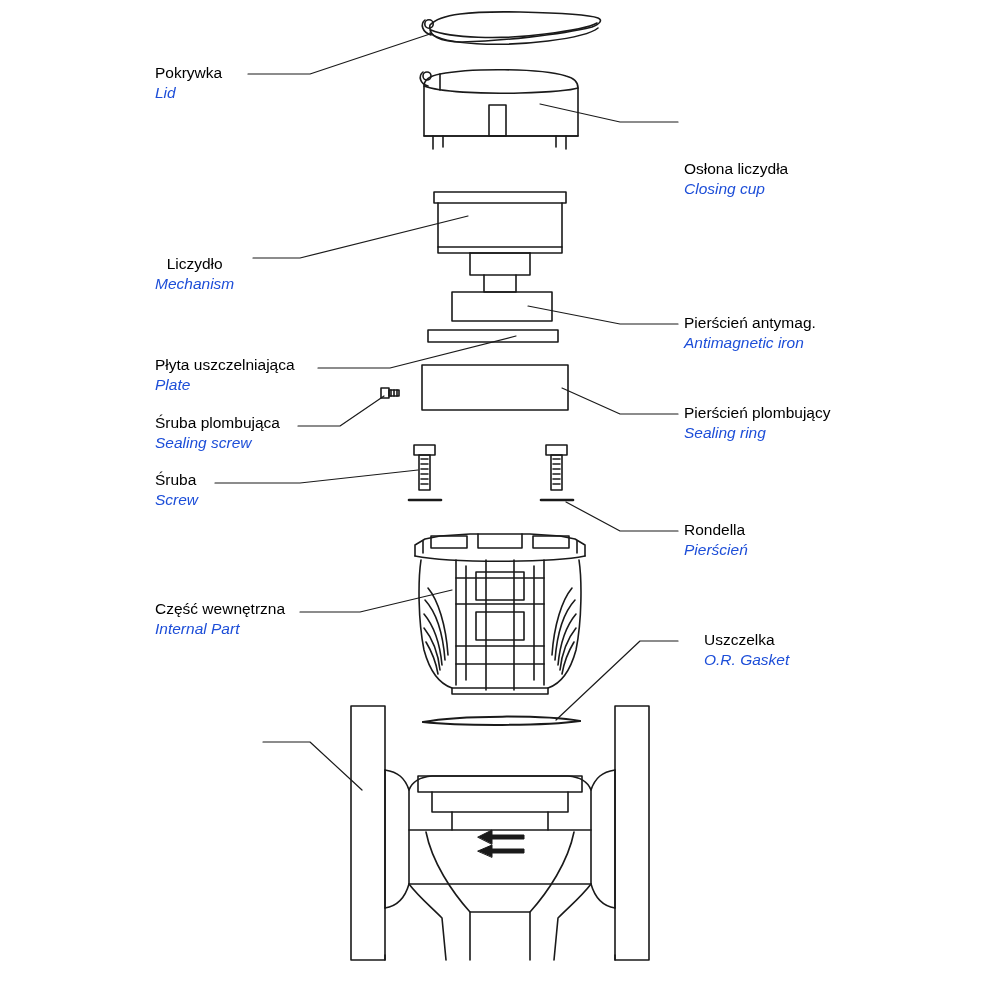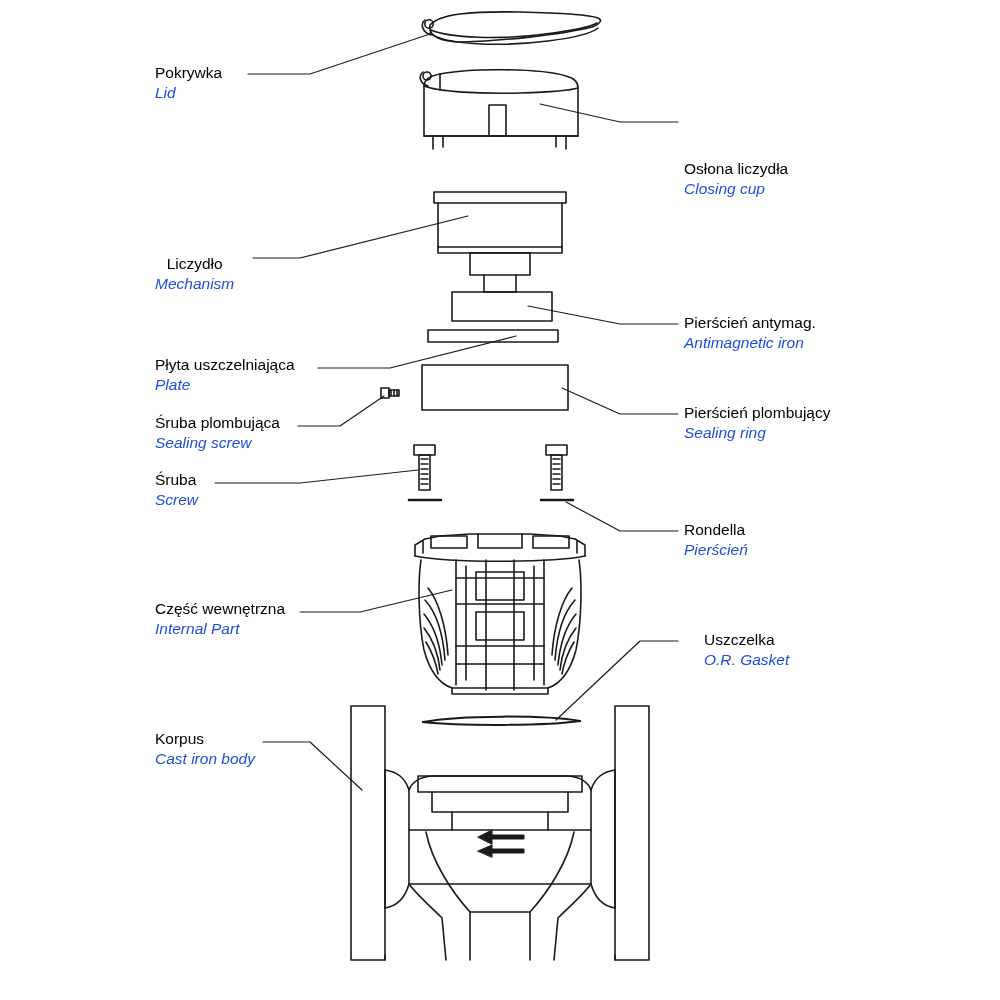--- a/index.html
+++ b/index.html
@@ -258,18 +258,14 @@
   <div class="callout left" style="left:155px; top:599px;">
     <span class="pl">Część wewnętrzna</span>
     <span class="en">Internal Part</span>
   </div>
 
   <div class="callout right" style="left:684px; top:630px;margin-left:20px;">
     <span class="pl">Uszczelka</span>
     <span class="en">O.R. Gasket</span>
   </div>
 
-  <div class="callout left" style="left:155px; top:729px;">
-    <span class="pl">Korpus</span>
-    <span class="en">Cast iron body</span>
-  </div>
 
 </div>
 
 </body></html>

